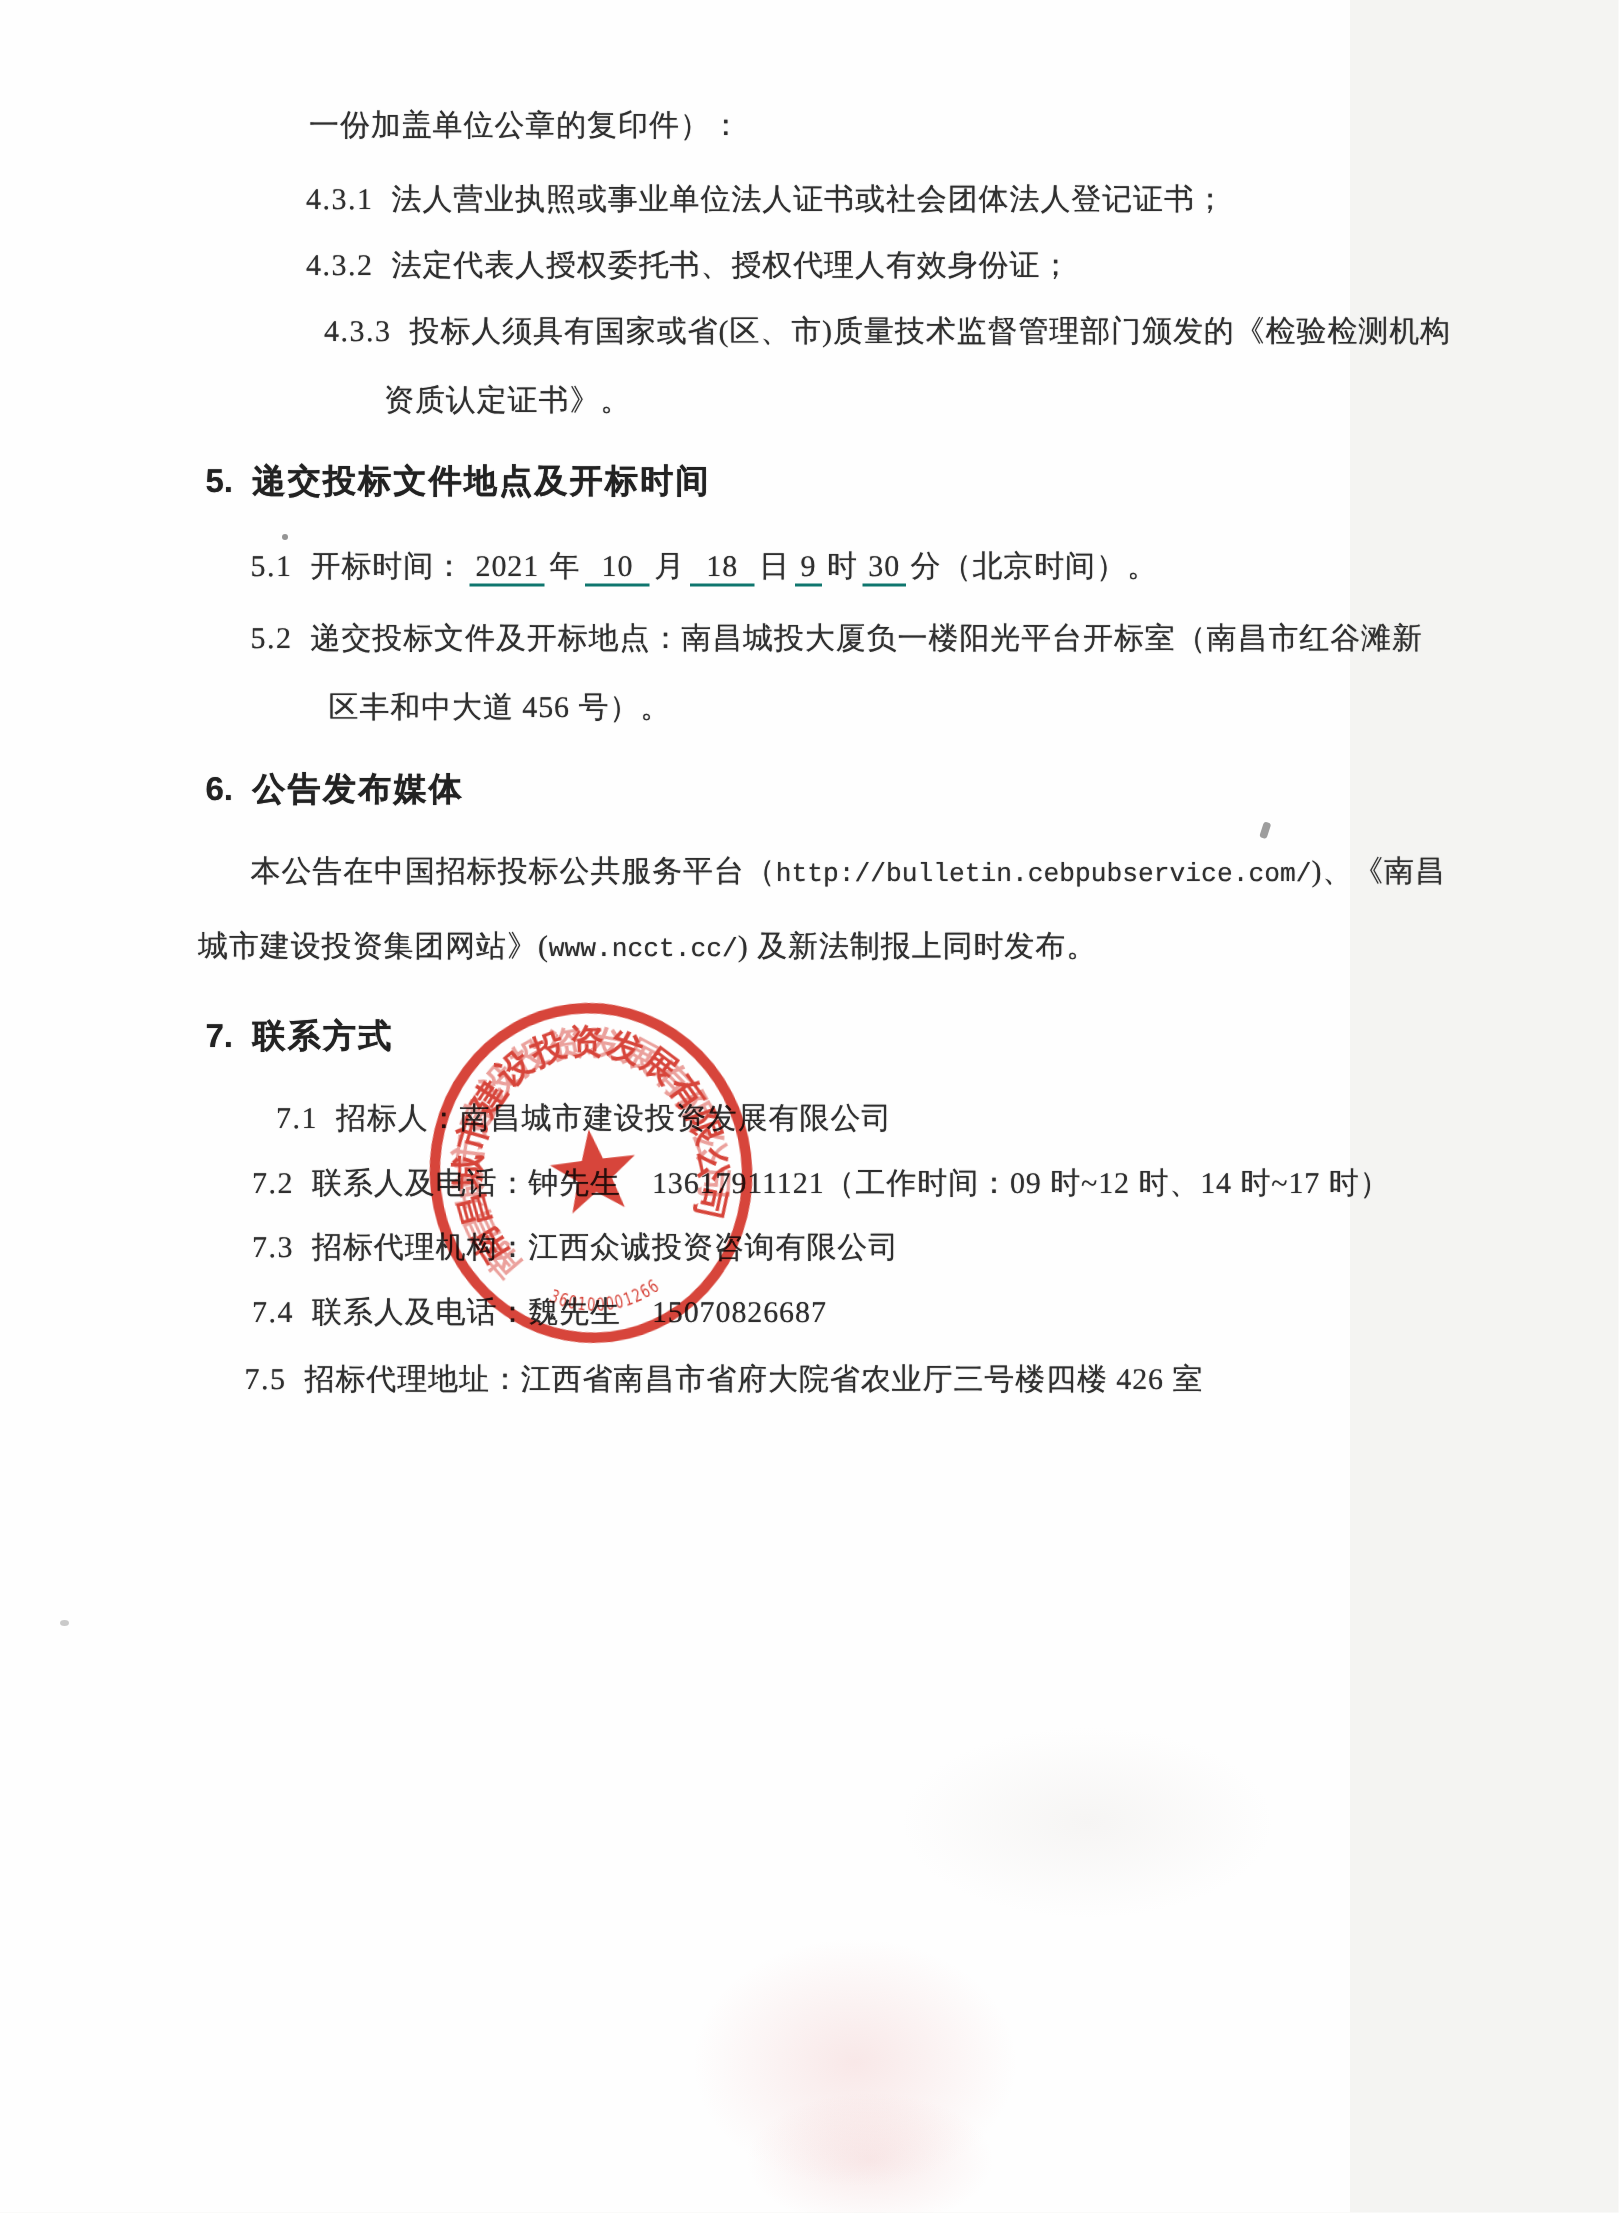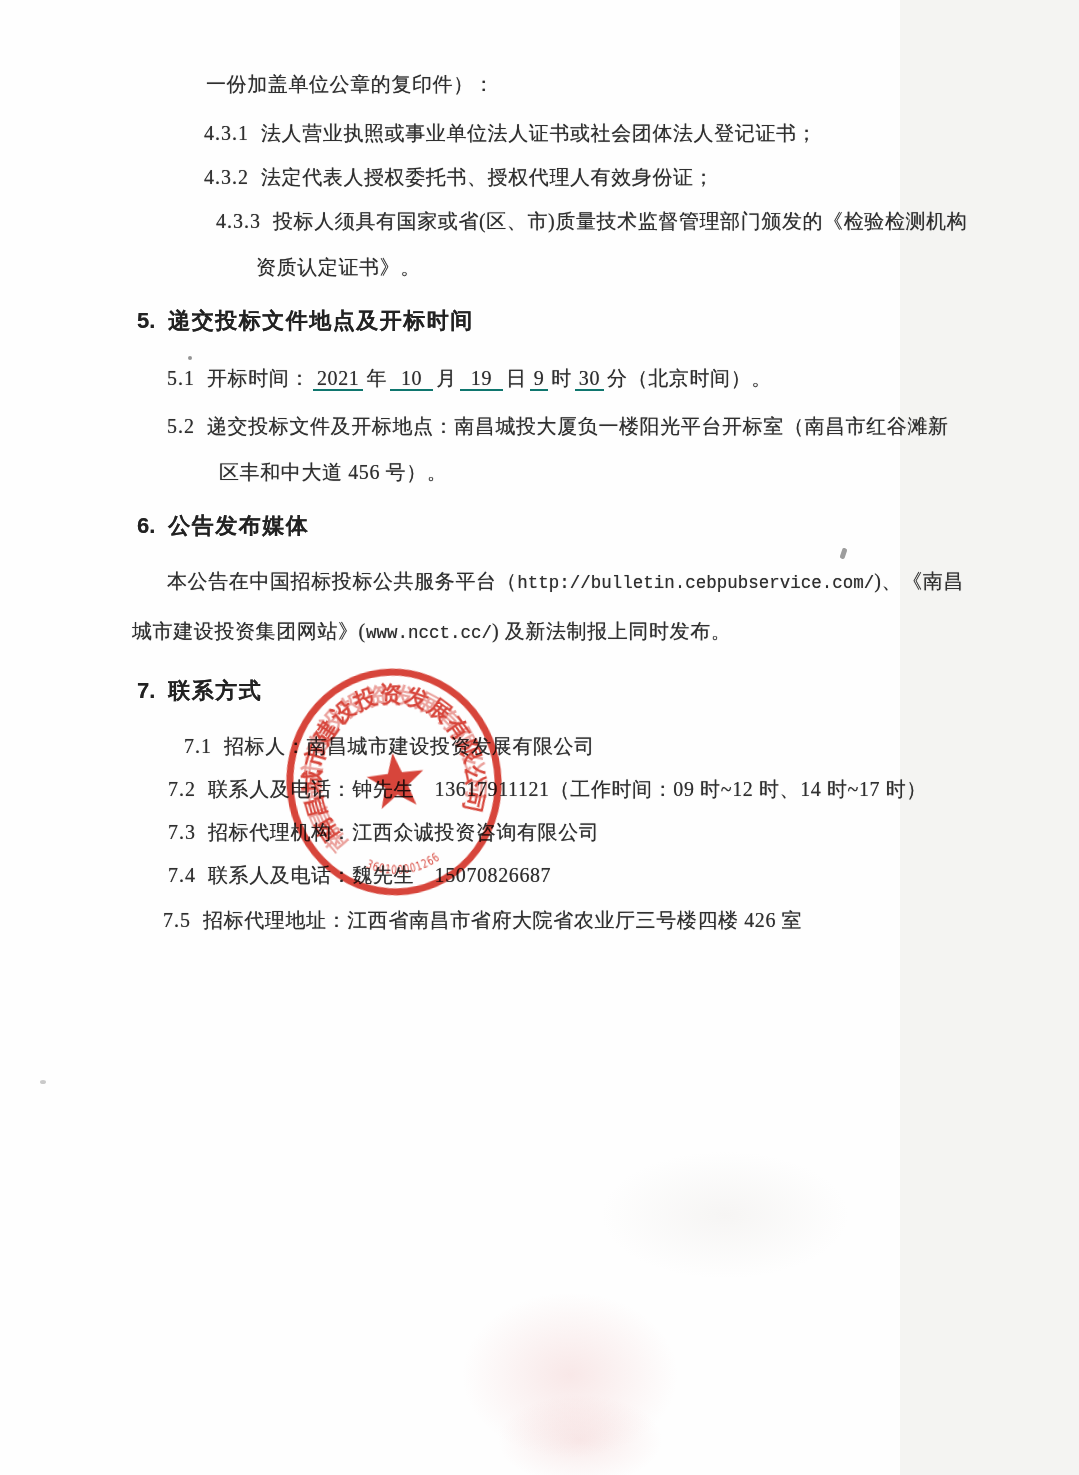--- a/index.html
+++ b/index.html
@@ -90,21 +90,21 @@
   </div>
   <div class="line" style="left:204px;top:208px;margin-left:12px;">
     <span class="num">4.3.3</span><span>投标人须具有国家或省(区、市)质量技术监督管理部门颁发的《检验检测机构</span>
   </div>
   <div class="line" style="left:256px;top:254px;">资质认定证书》。</div>
 
   <div class="heading" style="left:137px;top:306px;">
     <span class="hnum">5.</span><span>递交投标文件地点及开标时间</span>
   </div>
   <div class="line" style="left:167px;top:365px;">
-    <span class="num">5.1</span><span>开标时间：</span><span class="u">2021</span><span>年</span><span class="u wide">10</span><span>月</span><span class="u wide">19</span><span>日</span><span class="u">9</span><span>时</span><span class="u">30</span><span>分（北京时间）。</span>
+    <span class="num">5.1</span><span>开标时间：</span><span class="u">2021</span><span>年</span><span class="u wide">10</span><span>月</span><span class="u wide">18</span><span>日</span><span class="u">9</span><span>时</span><span class="u">30</span><span>分（北京时间）。</span>
   </div>
   <div class="line" style="left:167px;top:413px;">
     <span class="num">5.2</span><span>递交投标文件及开标地点：南昌城投大厦负一楼阳光平台开标室（南昌市红谷滩新</span>
   </div>
   <div class="line" style="left:219px;top:459px;">区丰和中大道 456 号）。</div>
 
   <div class="heading" style="left:137px;top:511px;">
     <span class="hnum">6.</span><span>公告发布媒体</span>
   </div>
   <div class="line" style="left:132px;top:618px;">

